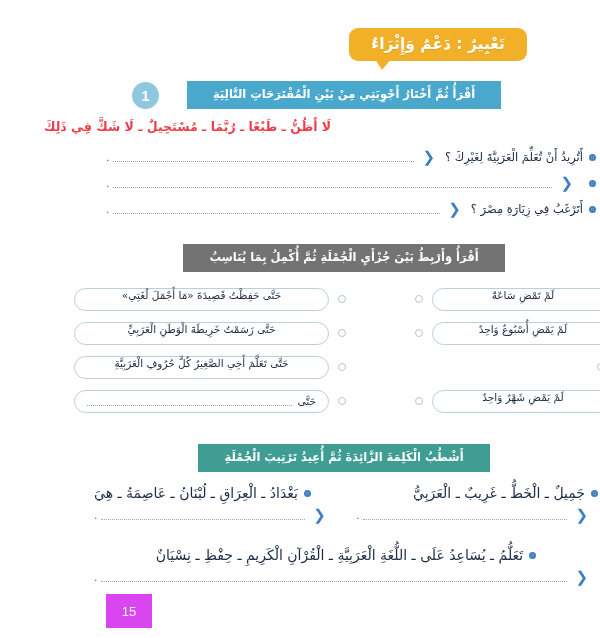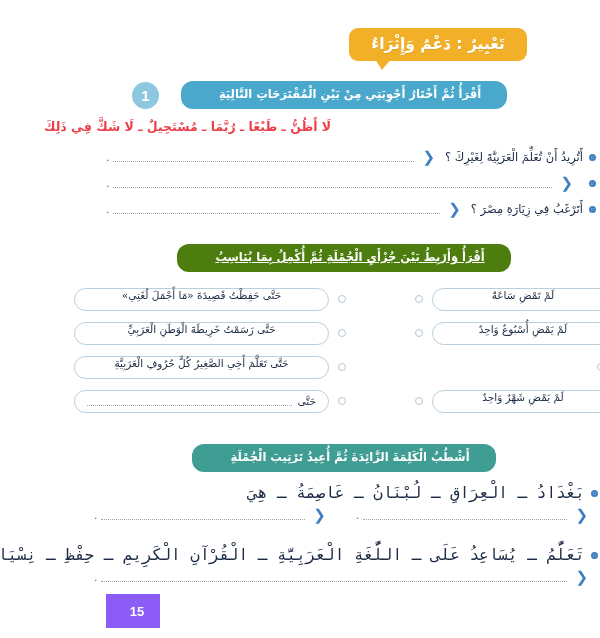--- a/index.html
+++ b/index.html
@@ -64,29 +64,29 @@
     display: flex;
     align-items: center;
     justify-content: center;
     position: relative;
     height: 30px;
   }
   .banner {
     color: #ffffff;
     font-size: 11.5px;
     font-weight: bold;
-    padding: 5px 26px 6px 38px;
-    border-radius: 12px;
+    padding: 5px 26px 6px 26px;
+    border-radius: 0;
     white-space: nowrap;
     line-height: 1.45;
     position: relative;
     z-index: 2;
   }
   .banner.blue   { background: #4aa8cc; }
-  .banner.pink   { background: #4d7c0f; text-decoration: underline; }
+  .banner.pink   { background: #737373; }
   .banner.teal   { background: #3f9d93; }
 
   .num-badge {
     position: absolute;
     z-index: 1;
     width: 27px;
     height: 27px;
     border-radius: 50%;
     color: #ffffff;
     font-size: 15px;
@@ -216,49 +216,47 @@
     align-items: center;
     justify-content: space-between;
     height: 22px;
   }
   .words-item {
     display: flex;
     align-items: center;
     flex: 0 0 auto;
   }
   .words-text {
-    font-size: 16px;
+    font-size: 14px;
     color: #1c2b45;
     white-space: nowrap;
-    font-family: Liberation Mono, monospace;
   }
   .ans-line {
     display: flex;
     align-items: center;
     height: 24px;
   }
   .ans-line.half { width: 48%; }
   .ans-line.full { width: 100%; }
 
   
   .page-num {
     position: absolute;
     left: 62px;
     bottom: 10px;
     width: 46px;
     height: 34px;
-    background: #8b5cf6;
+    background: #d946ef;
     color: #ffffff;
     font-size: 13px;
-    font-weight: bold;
+    font-weight: normal;
     display: flex;
     align-items: center;
     justify-content: center;
     font-family: "Liberation Sans", sans-serif;
-    padding-left: 8px;
   }
 </style>
 </head>
 <body>
 
 <div class="page">
 
   <div class="title-wrap">
     <div class="title-bubble">تَعْبِيرٌ : دَعْمٌ وَإِثْرَاءٌ</div>
   </div>
@@ -370,20 +368,26 @@
       <div class="num-badge teal" style="left:178px;">3</div>
     </div>
 
     <div class="words-wrap">
 
       <div class="words-line">
         <div class="words-item">
           <span class="bullet">
               <i></i>
             </span>
+          <span class="words-text">جَمِيلٌ ـ الْخَطُّ ـ غَرِيبٌ ـ الْعَرَبِيُّ</span>
+        </div>
+        <div class="words-item">
+          <span class="bullet">
+              <i></i>
+            </span>
           <span class="words-text">بَغْدَادُ ـ الْعِرَاقِ ـ لُبْنَانُ ـ عَاصِمَةُ ـ هِيَ</span>
         </div>
       </div>
 
       <div class="words-line">
         <div class="ans-line half">
           <span class="chev">❮</span>
           <span class="dotline"></span>
           <span class="dotdot">.</span>
         </div>

